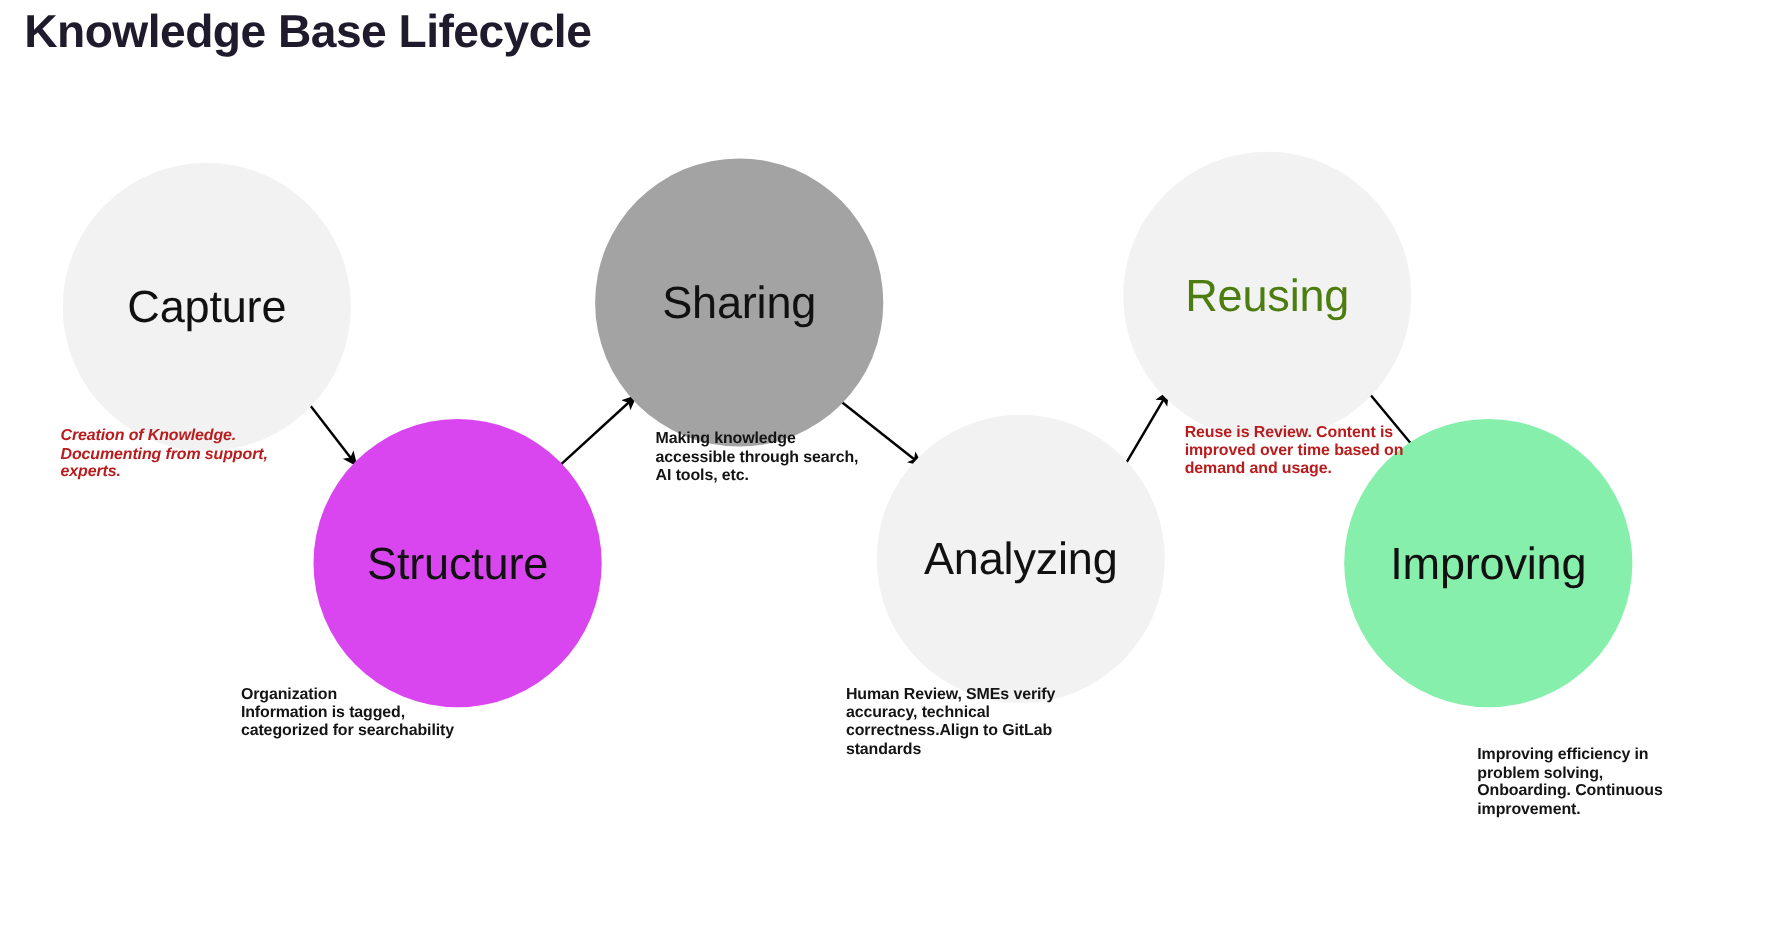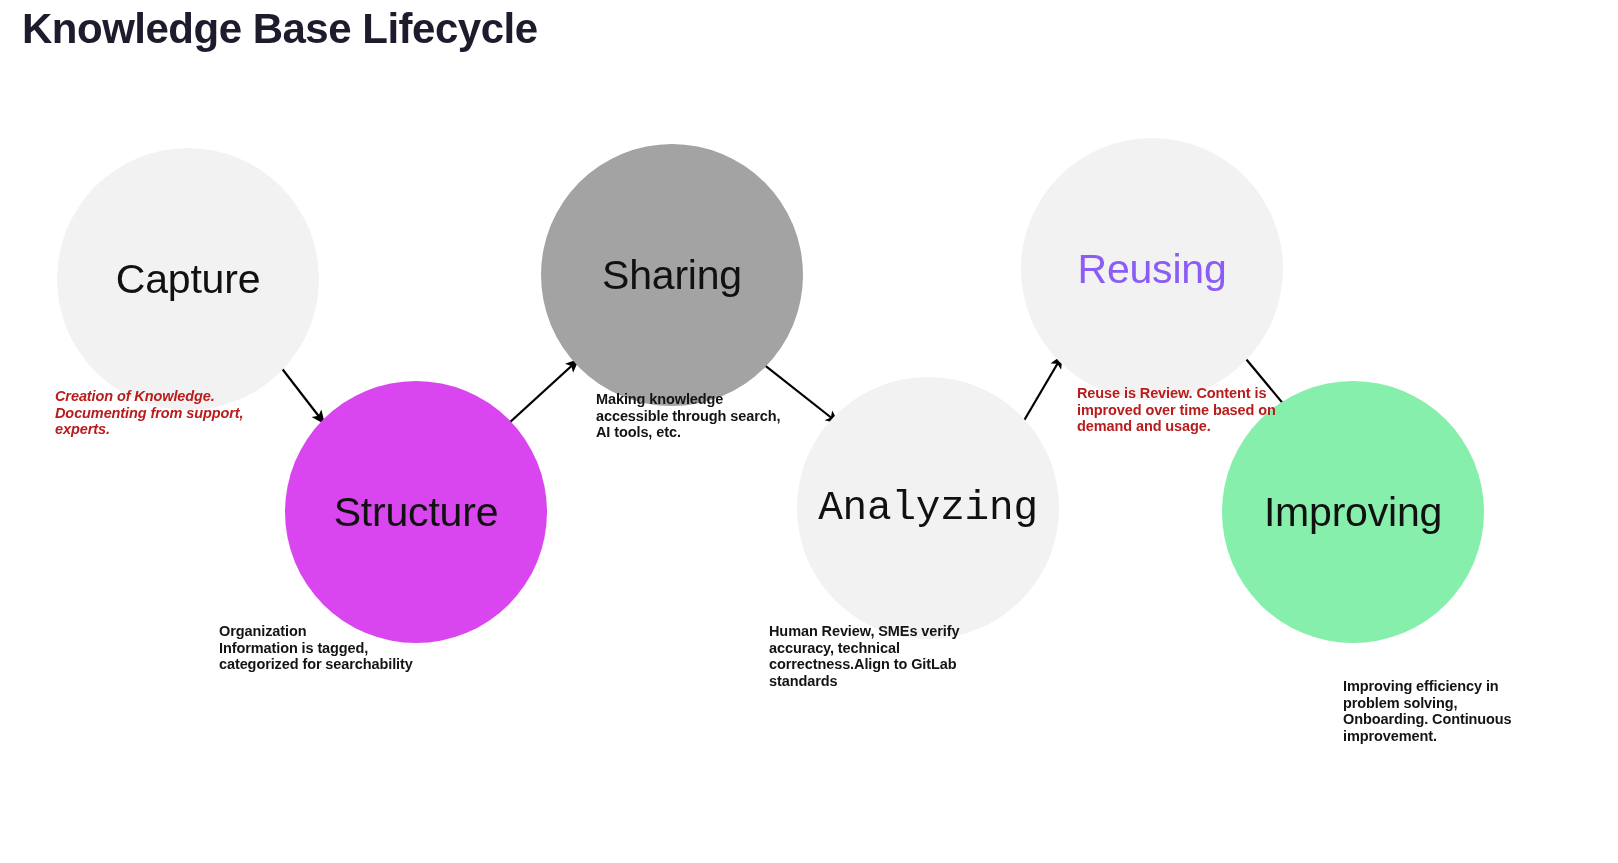--- a/index.html
+++ b/index.html
@@ -95,24 +95,24 @@
       <div class="node" style="left: 57px; top: 148px; width: 262px; height: 262px; background: rgb(242, 242, 242);">
         <span class="node-label" style="color: rgb(17, 17, 17);">Capture</span>
       </div>
       <div class="node" style="left: 285px; top: 381px; width: 262px; height: 262px; background: #d946ef;">
         <span class="node-label" style="color: rgb(17, 17, 17);">Structure</span>
       </div>
       <div class="node" style="left: 541px; top: 144px; width: 262px; height: 262px; background: #a3a3a3;">
         <span class="node-label" style="color: rgb(17, 17, 17);">Sharing</span>
       </div>
       <div class="node" style="left: 797px; top: 377px; width: 262px; height: 262px; background: rgb(242, 242, 242);">
-        <span class="node-label" style="color: rgb(17, 17, 17); font-family: Liberation Mono, monospace;">Analyzing</span>
+        <span class="node-label" style="color: rgb(17, 17, 17);">Analyzing</span>
       </div>
       <div class="node" style="left: 1021px; top: 138px; width: 262px; height: 262px; background: rgb(242, 242, 242);">
-        <span class="node-label" style="color: #8b5cf6;">Reusing</span>
+        <span class="node-label" style="color: #4d7c0f;">Reusing</span>
       </div>
       <div class="node" style="left: 1222px; top: 381px; width: 262px; height: 262px; background: #86efac; text-align: center;">
         <span class="node-label" style="color: rgb(17, 17, 17);">Improving</span>
       </div>
     </div>
   <div id="notes">
       <div class="note" style="left: 55px; top: 388px; color: #b91c1c; font-style: italic;">Creation of Knowledge.
 Documenting from support,
 experts.</div>
       <div class="note" style="left: 219px; top: 623px; color: rgb(20, 20, 20);">Organization

